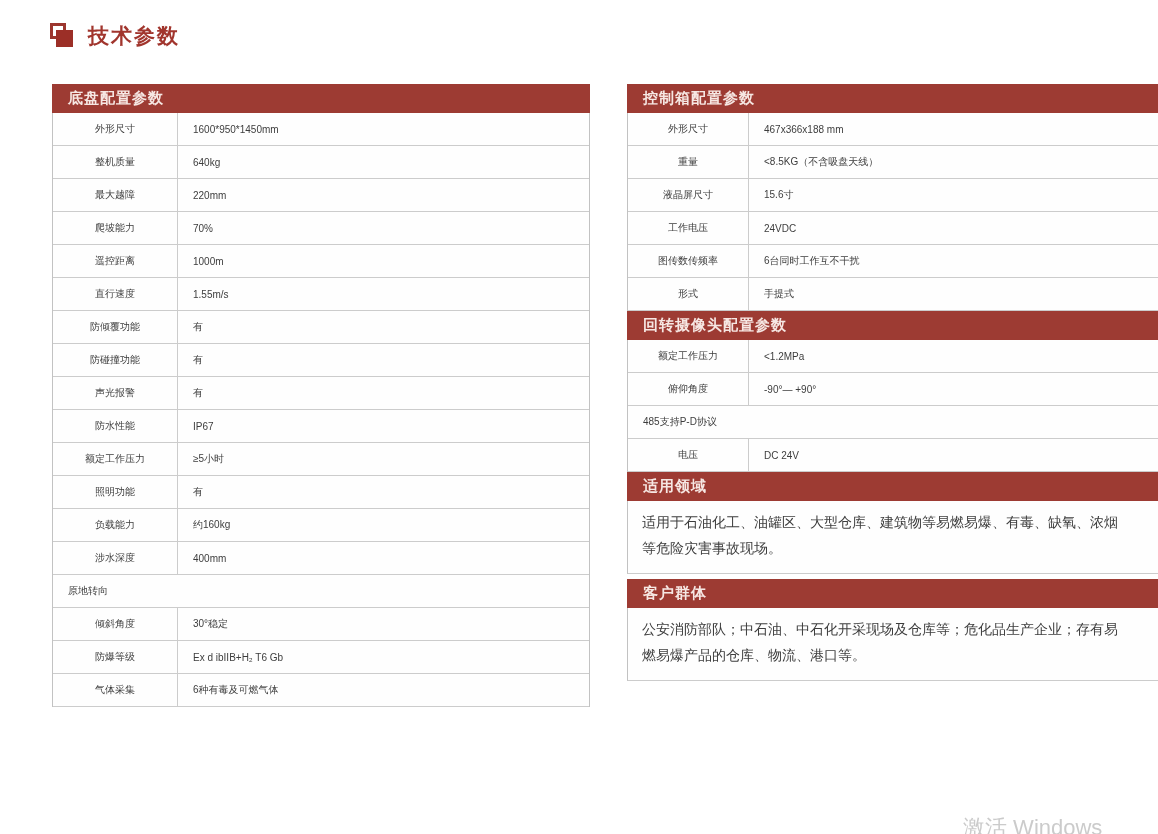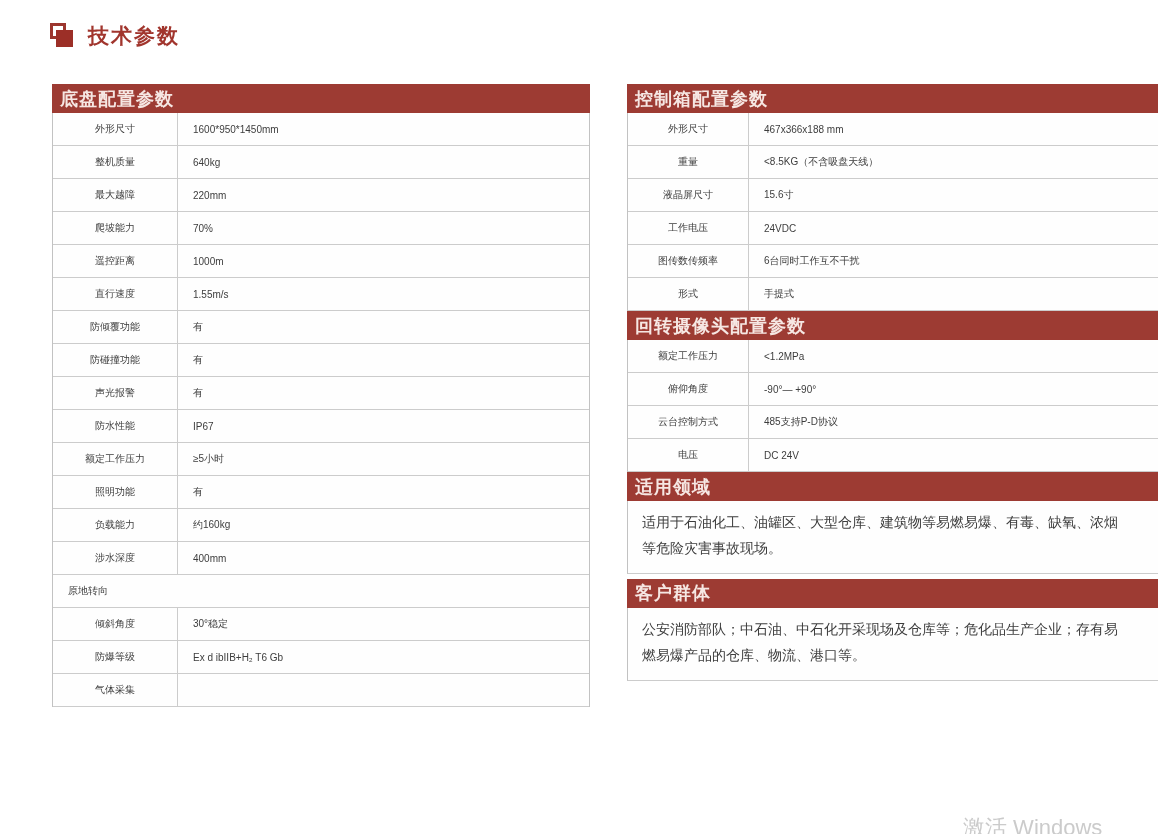--- a/index.html
+++ b/index.html
@@ -37,23 +37,23 @@
 
   
   .panel { position: absolute; top: 84px; }
   .panel-left  { left: 52px;  width: 538px; }
   .panel-right { left: 627px; width: 531px; }
 
   .section-header {
     height: 29px;
     background: #9d3b33;
     color: #f6e7e3;
-    font-size: 18px; font-weight: bold;
+    font-size: 15px; font-weight: bold;
     display: flex; align-items: center;
-    padding-left: 8px;
+    padding-left: 16px;
     letter-spacing: 1px;
   }
   .gap-above { margin-top: 5px; }
 
   .rows {
     border-left: 1px solid #c2c2c2;
     border-right: 1px solid #c2c2c2;
     background: #fefefe;
   }
   .panel-right .rows, .panel-right .paragraph-cell { border-right: none; }
@@ -187,20 +187,21 @@
         <div class="row-value">30°稳定</div>
       </div>
 
       <div class="spec-row">
         <div class="row-label">防爆等级</div>
         <div class="row-value">Ex d ibIIB+H₂ T6 Gb</div>
       </div>
 
       <div class="spec-row">
         <div class="row-label">气体采集</div>
+        <div class="row-value">6种有毒及可燃气体</div>
       </div>
     </div>
 </div>
 
 <div class="panel panel-right">
 
   <div class="section-header">控制箱配置参数</div>
   <div class="rows">
 
       <div class="spec-row">
@@ -241,21 +242,20 @@
         <div class="row-label">额定工作压力</div>
         <div class="row-value">&lt;1.2MPa</div>
       </div>
 
       <div class="spec-row">
         <div class="row-label">俯仰角度</div>
         <div class="row-value">-90°— +90°</div>
       </div>
 
       <div class="spec-row">
-        <div class="row-label">云台控制方式</div>
         <div class="row-value">485支持P-D协议</div>
       </div>
 
       <div class="spec-row">
         <div class="row-label">电压</div>
         <div class="row-value">DC 24V</div>
       </div>
     </div>
 
   <div class="section-header">适用领域</div>

